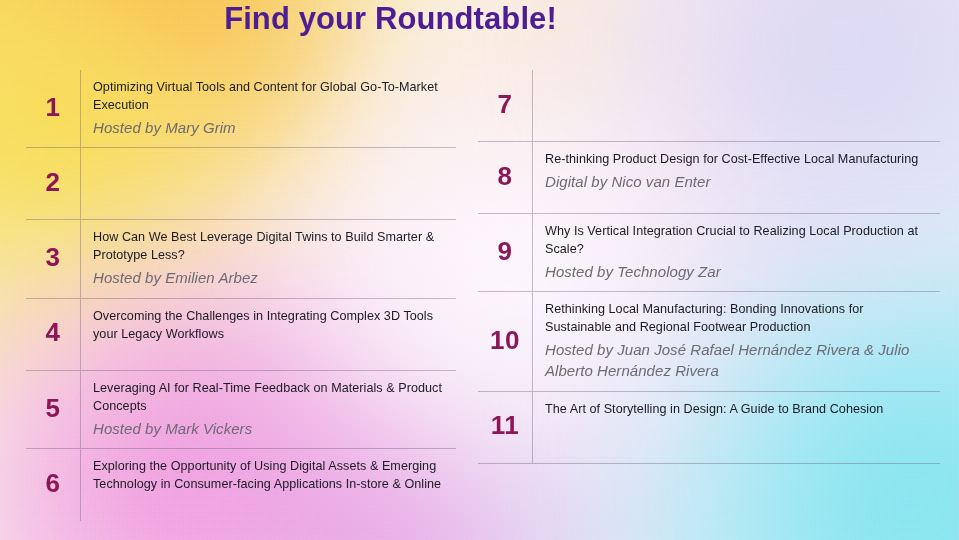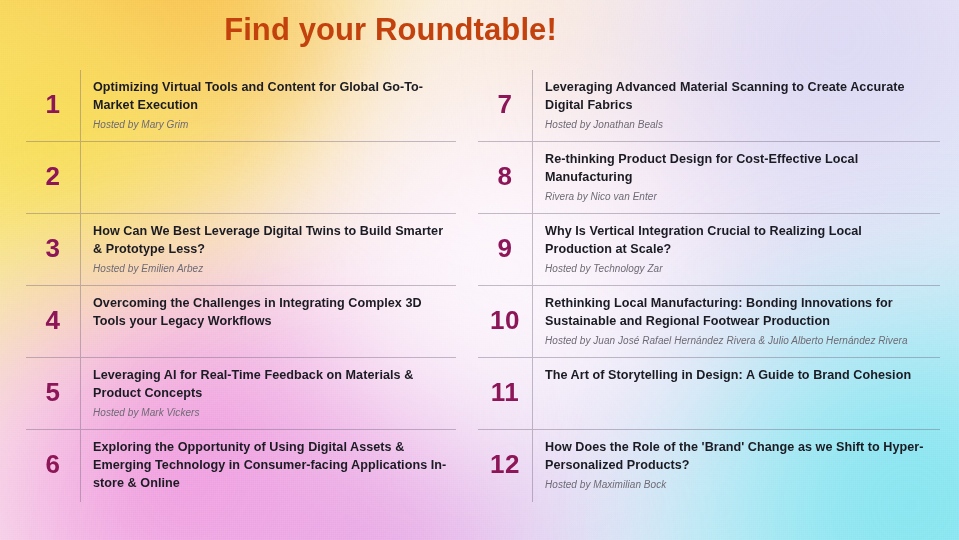--- a/index.html
+++ b/index.html
@@ -40,24 +40,24 @@
     background-image:
       repeating-linear-gradient(0deg, rgba(255,255,255,.035) 0 1px, rgba(0,0,0,.012) 1px 2px),
       repeating-linear-gradient(90deg, rgba(255,255,255,.035) 0 1px, rgba(0,0,0,.012) 1px 2px);
     mix-blend-mode:overlay;
   }
 
   
   #page { position:relative; z-index:2; width:959px; height:540px; }
 
   .title {
-    position:absolute; left:0; top:12px; width:781px;
+    position:absolute; left:0; top:1px; width:781px;
     text-align:center;
     font-size:31px; font-weight:bold;
-    color:#c2410c;
+    color:#4c1d95;
     letter-spacing:.1px;
   }
 
   .cols { position:absolute; top:70px; left:0; width:959px; }
   .col { position:absolute; top:0; }
   .col-left  { left:26px;  width:430px; }
   .col-right { left:478px; width:462px; }
 
   .item {
     position:relative;
@@ -85,25 +85,24 @@
   .body-cell {
     flex:1 1 auto;
     padding:9px 8px 9px 12px;
   }
 
   .topic {
     font-size:12.6px;
     line-height:1.42;
     color:#1b1b23;
     letter-spacing:.05px;
-    font-weight:bold;
   }
   .host {
     margin-top:3px;
-    font-size:10px;
+    font-size:15px;
     font-style:italic;
     color:#6e6a74;
     line-height:1.38;
     letter-spacing:.05px;
   }
 </style>
 </head>
 <body>
 
 <div id="bg">
@@ -172,32 +171,28 @@
           <div class="body-cell">
             <div class="topic">Exploring the Opportunity of Using Digital Assets &amp; Emerging Technology in Consumer-facing Applications In-store &amp; Online</div>
           </div>
         </div>
       </div>
     <div class="col col-right" id="col-right">
         <div class="item">
           <div class="num-cell">
             <span class="num">7</span>
           </div>
-          <div class="body-cell">
-            <div class="topic">Leveraging Advanced Material Scanning to Create Accurate Digital Fabrics</div>
-            <div class="host">Hosted by Jonathan Beals</div>
-          </div>
         </div>
         <div class="item">
           <div class="num-cell">
             <span class="num">8</span>
           </div>
           <div class="body-cell">
             <div class="topic">Re-thinking Product Design for Cost-Effective Local Manufacturing</div>
-            <div class="host">Rivera by Nico van Enter</div>
+            <div class="host">Digital by Nico van Enter</div>
           </div>
         </div>
         <div class="item">
           <div class="num-cell">
             <span class="num">9</span>
           </div>
           <div class="body-cell">
             <div class="topic">Why Is Vertical Integration Crucial to Realizing Local Production at Scale?</div>
             <div class="host">Hosted by Technology Zar</div>
           </div>
@@ -212,25 +207,16 @@
           </div>
         </div>
         <div class="item">
           <div class="num-cell">
             <span class="num">11</span>
           </div>
           <div class="body-cell">
             <div class="topic">The Art of Storytelling in Design: A Guide to Brand Cohesion</div>
           </div>
         </div>
-        <div class="item last">
-          <div class="num-cell">
-            <span class="num">12</span>
-          </div>
-          <div class="body-cell">
-            <div class="topic">How Does the Role of the 'Brand' Change as we Shift to Hyper-Personalized Products?</div>
-            <div class="host">Hosted by Maximilian Bock</div>
-          </div>
-        </div>
       </div>
   </div>
 
 </div>
 
 </body></html>

